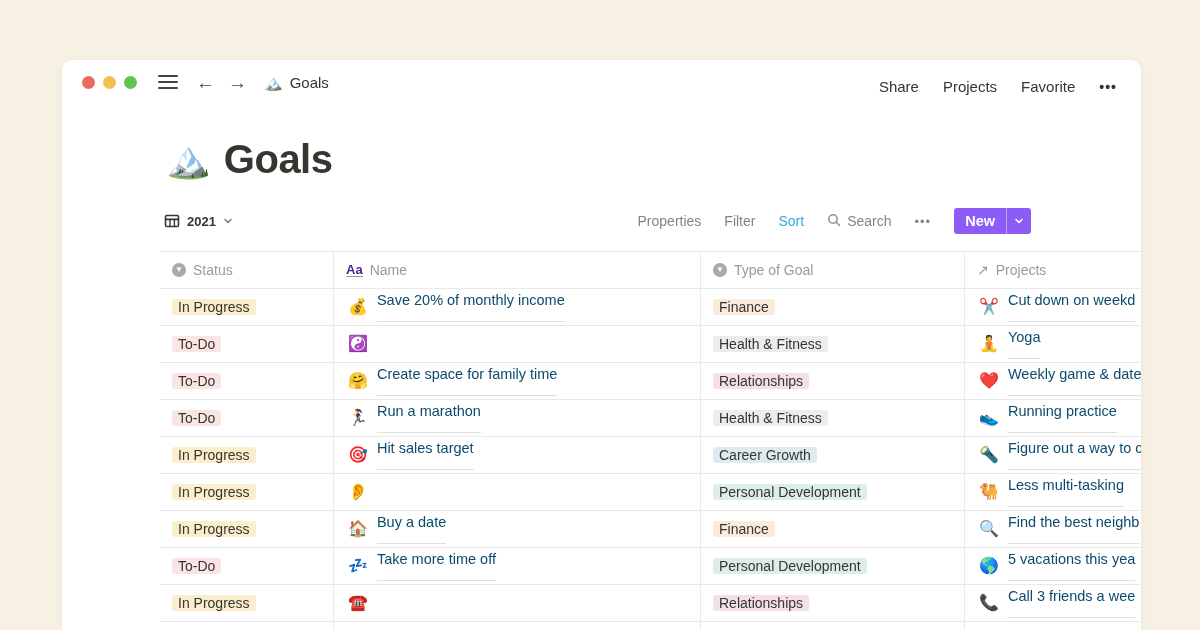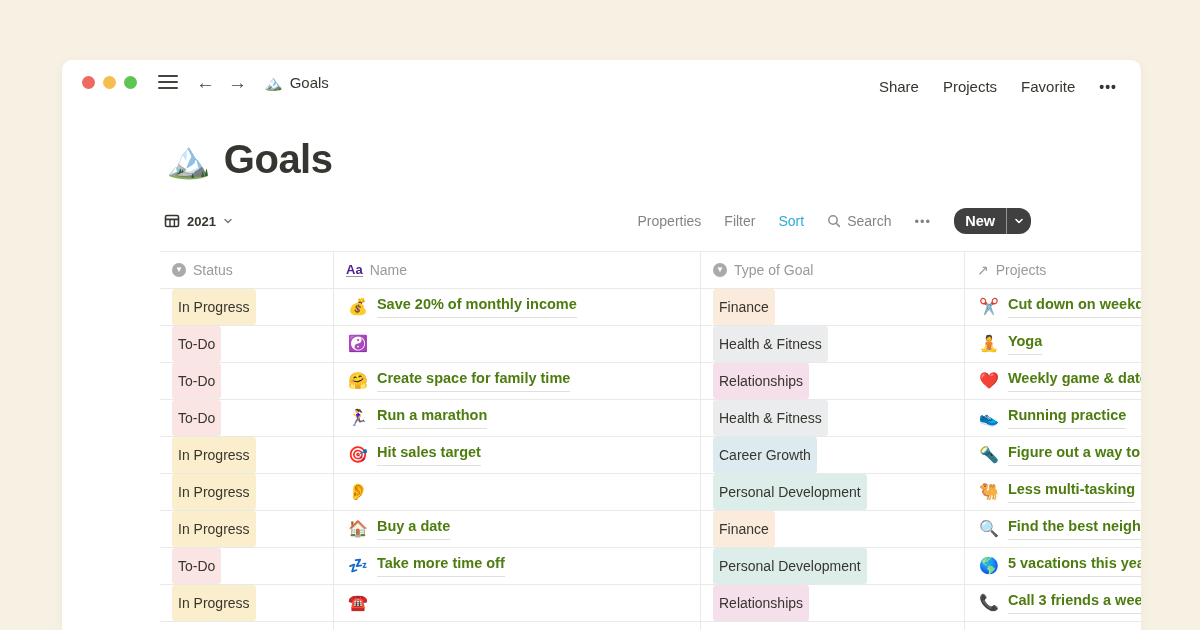--- a/index.html
+++ b/index.html
@@ -32,37 +32,37 @@
   
   .page-title { margin:36px 0 0 104px; display:flex; align-items:flex-end; gap:13px; }
   .pt-emoji { font-size:36px; line-height:1; }
   .pt-text { font-size:40px; font-weight:700; letter-spacing:-0.5px; line-height:0.95; }
   
   .view-bar { margin:26px 110px 0 102px; display:flex; align-items:center; height:34px; }
   .view-left { display:flex; align-items:center; gap:7px; cursor:pointer; }
   .view-name { font-weight:700; font-size:13px; }
   .view-right { margin-left:auto; display:flex; align-items:center; gap:23px; }
   .toolbar-action { font-size:14px; color:rgba(55,53,47,0.62); cursor:pointer; white-space:nowrap; }
-  .search-group { display:flex; align-items:center; gap:6px; cursor:pointer; }
+  .search-group { display:flex; gap:6px; cursor:pointer; }
   .toolbar-more { font-size:13px; color:rgba(55,53,47,0.62); letter-spacing:1px; cursor:pointer; }
   .new-btn { display:flex; align-items:stretch; height:26px; border-radius:3px; overflow:hidden; color:#fff; cursor:pointer; }
   .new-btn-label { display:flex; align-items:center; padding:0 11px; font-size:14.5px; font-weight:600; }
   .new-btn-caret { display:flex; align-items:center; padding:0 7px; border-left:1px solid rgba(255,255,255,0.45); }
   
   .table { margin:13px 0 0 98px; width:981px; overflow:hidden; border-top:1px solid #E9E9E7; }
   .tr { display:grid; grid-template-columns:174px 367px 264px 280px; border-bottom:1px solid #E9E9E7; width:1085px; }
   .th, .td { height:36px; display:flex; align-items:center; border-right:1px solid #E9E9E7; padding-left:12px; overflow:hidden; white-space:nowrap; }
   .th { color:#9B9A97; font-size:14px; gap:7px; cursor:pointer; }
   .td-name, .td-project { padding-left:14px; }
   .select-icon { width:14px; height:14px; border-radius:50%; background:#ABAAA8; color:#fff; display:inline-flex; align-items:center; justify-content:center; font-size:8px; line-height:1; flex:none; }
   .aa-icon { font-size:13px; font-weight:600; color:#4c1d95; border-bottom:1.5px solid #9B9A97; line-height:1.05; }
   .relation-icon { font-size:14px; color:#9B9A97; line-height:1; }
-  .badge { display:inline-flex; align-items:center; height:36px; padding:0 6px; border-radius:3px; font-size:14px; color:#37352F; white-space:nowrap; cursor:pointer; }
+  .badge { display:inline-flex; align-items:center; height:16px; padding:0 6px; border-radius:3px; font-size:14px; color:#37352F; white-space:nowrap; cursor:pointer; }
   .cell-emoji { font-size:16px; line-height:1; margin-right:9px; flex:none; }
-  .page-link { font-size:14.5px; font-weight:700; color:#4d7c0f; border-bottom:1px solid rgba(55,53,47,0.16); padding-bottom:5px; white-space:nowrap; cursor:pointer; }
+  .page-link { font-size:14.5px; font-weight:400; color:#0c4a6e; border-bottom:1px solid rgba(55,53,47,0.16); padding-bottom:13px; white-space:nowrap; cursor:pointer; }
   .tr-empty .td { height:40px; }
   svg { display:block; }
 </style>
 </head>
 <body>
 
 <div class="window">
 
   <div class="titlebar">
     <div class="lights">
@@ -120,21 +120,21 @@
       <span class="search-group">
         <span>
           <svg width="14" height="14" viewBox="0 0 14 14">
               <circle cx="6" cy="6" r="4.2" fill="none" stroke="#8f8e8b" stroke-width="1.5"></circle>
               <line x1="9.2" y1="9.2" x2="12.4" y2="12.4" stroke="#8f8e8b" stroke-width="1.5" stroke-linecap="round"></line>
             </svg>
         </span>
         <span class="toolbar-action">Search</span>
       </span>
       <span class="toolbar-more">•••</span>
-      <div class="new-btn" style="background: #404040; border-radius: 12px;">
+      <div class="new-btn" style="background: #8b5cf6;">
         <span class="new-btn-label">New</span>
         <span class="new-btn-caret">
           <svg width="10" height="10" viewBox="0 0 10 10">
               <polyline points="2,3.5 5,6.5 8,3.5" fill="none" stroke="#ffffff" stroke-width="1.6" stroke-linecap="round" stroke-linejoin="round"></polyline>
             </svg>
         </span>
       </div>
     </div>
   </div>
 

